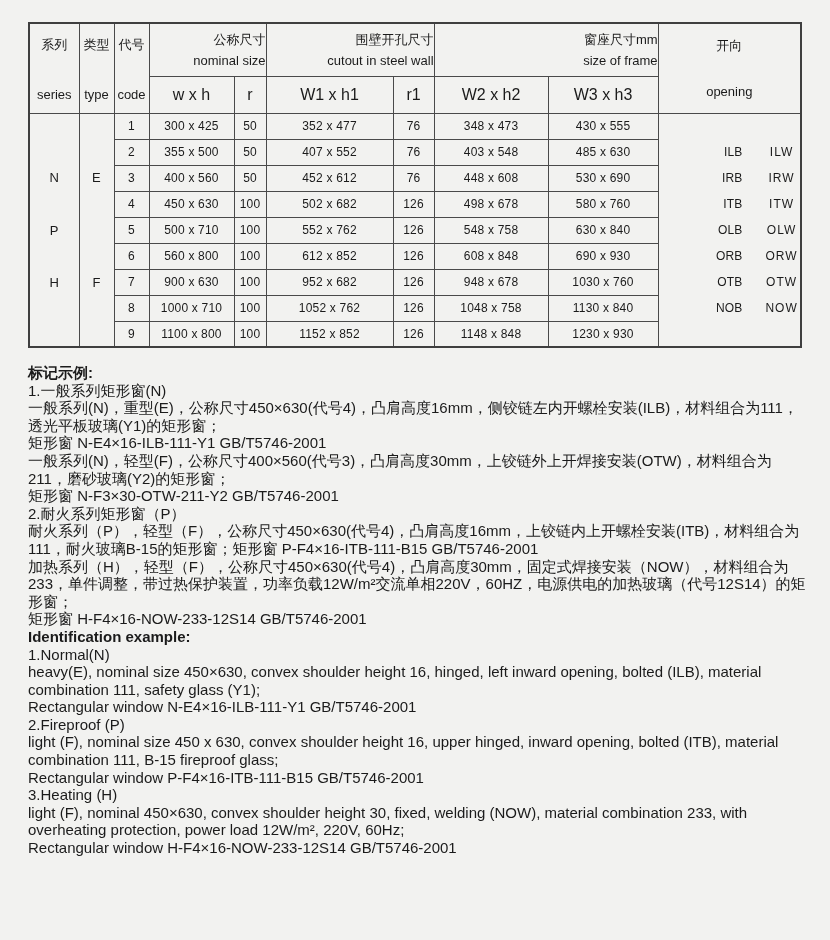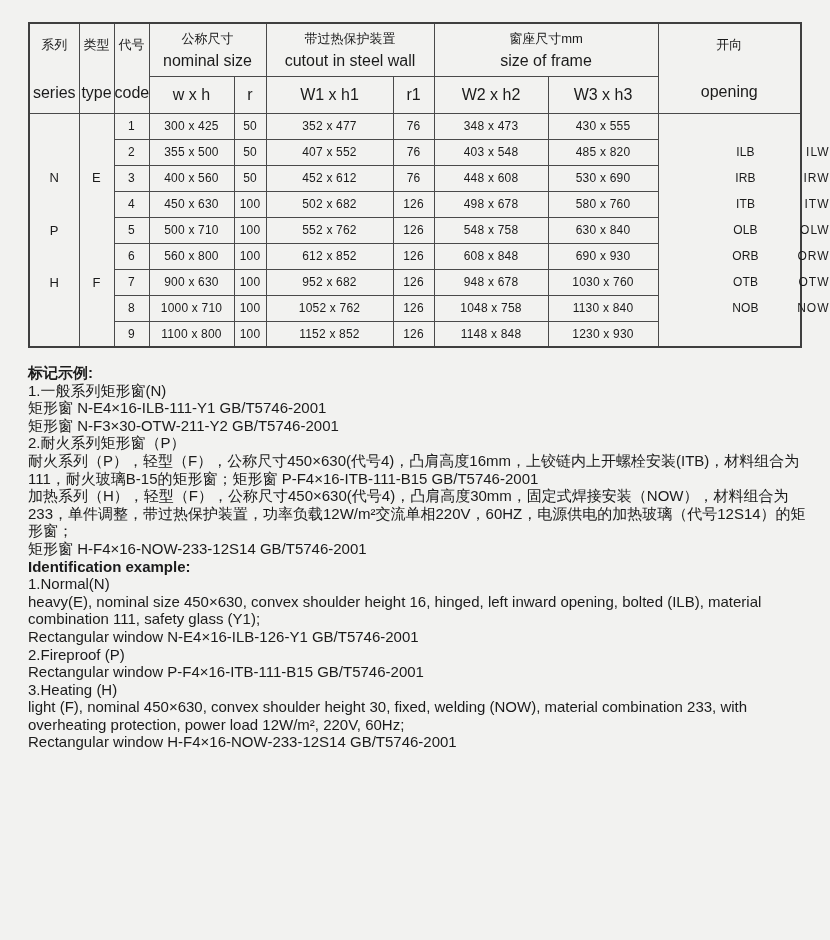--- a/index.html
+++ b/index.html
@@ -35,44 +35,44 @@
   table.spec { border: 2px solid #3f3f3f; padding-left: 16px; }
   tr.hdr-top th { height: 53px; }
   tr.hdr-sub th { height: 37px; font-size: 16px; }
   tr.body-row td { height: 26px; letter-spacing: 0.2px; }
 
   .two-line {
     display: flex; flex-direction: column;
     justify-content: space-between;
     height: 88px; padding: 12px 0 10px 0;
   }
-  .two-line.tight { justify-content: center; gap: 4px; height: auto; padding: 4px 0; }
+  .two-line.tight { justify-content: center; gap: 4px; height: auto; padding: 4px 0; text-align: right; }
   .two-line.opening-hdr { justify-content: center; gap: 29px; height: 88px; padding: 0; }
   .zh { font-size: 13px; }
-  .en { font-size: 16px; }
+  .en { font-size: 13px; }
 
   td.series-cell, td.type-cell { position: relative; }
   .float-letter {
     position: absolute; left: 0; right: 0;
     transform: translateY(-50%);
     text-align: center; font-size: 13px;
   }
   .pos-a { top: 27.5%; }
   .pos-b { top: 50%; }
   .pos-c { top: 72.5%; }
 
   td.opening-cell { vertical-align: middle; }
   .opening-stack {
     display: flex; flex-direction: column;
     justify-content: center; align-items: flex-start;
     height: 100%; padding-left: 32px;
   }
   .op-line { display: flex; height: 26px; align-items: center; }
-  .op-line span:first-child { width: 52px; text-align: center; margin-left: 29px; }
-  .op-line span:last-child { width: 58px; text-align: right; letter-spacing: 1px; }
+  .op-line span:first-child { width: 52px; text-align: right; }
+  .op-line span:last-child { width: 58px; text-align: center; letter-spacing: 1px; margin-left: 10px; }
 
   
   .notes {
     position: absolute;
     left: 28px; top: 364px;
     width: 778px;
     font-size: 15px;
     line-height: 17.6px;
   }
   .notes p { margin: 0; }
@@ -117,21 +117,21 @@
           </div>
         </th>
         <th colspan="2">
           <div class="two-line tight">
             <span class="zh">公称尺寸</span>
             <span class="en">nominal size</span>
           </div>
         </th>
         <th colspan="2">
           <div class="two-line tight">
-            <span class="zh">带过热保护装置</span>
+            <span class="zh">围壁开孔尺寸</span>
             <span class="en">cutout in steel wall</span>
           </div>
         </th>
         <th colspan="2">
           <div class="two-line tight">
             <span class="zh">窗座尺寸mm</span>
             <span class="en">size of frame</span>
           </div>
         </th>
         <th rowspan="2">
@@ -201,21 +201,21 @@
           </div>
         </td>
       </tr>
       <tr class="body-row">
         <td>2</td>
         <td>355 x 500</td>
         <td>50</td>
         <td>407 x 552</td>
         <td>76</td>
         <td>403 x 548</td>
-        <td>485 x 820</td>
+        <td>485 x 630</td>
       </tr>
       <tr class="body-row">
         <td>3</td>
         <td>400 x 560</td>
         <td>50</td>
         <td>452 x 612</td>
         <td>76</td>
         <td>448 x 608</td>
         <td>530 x 690</td>
       </tr>
@@ -272,30 +272,33 @@
         <td>126</td>
         <td>1148 x 848</td>
         <td>1230 x 930</td>
       </tr>
     </tbody>
   </table>
 
   <div class="notes">
     <p class="strong">标记示例:</p>
     <p>1.一般系列矩形窗(N)</p>
+    <p>一般系列(N)，重型(E)，公称尺寸450×630(代号4)，凸肩高度16mm，侧铰链左内开螺栓安装(ILB)，材料组合为111，透光平板玻璃(Y1)的矩形窗；</p>
     <p>矩形窗 N-E4×16-ILB-111-Y1 GB/T5746-2001</p>
+    <p>一般系列(N)，轻型(F)，公称尺寸400×560(代号3)，凸肩高度30mm，上铰链外上开焊接安装(OTW)，材料组合为211，磨砂玻璃(Y2)的矩形窗；</p>
     <p>矩形窗 N-F3×30-OTW-211-Y2 GB/T5746-2001</p>
     <p>2.耐火系列矩形窗（P）</p>
     <p>耐火系列（P），轻型（F），公称尺寸450×630(代号4)，凸肩高度16mm，上铰链内上开螺栓安装(ITB)，材料组合为111，耐火玻璃B-15的矩形窗；矩形窗 P-F4×16-ITB-111-B15 GB/T5746-2001</p>
     <p>加热系列（H），轻型（F），公称尺寸450×630(代号4)，凸肩高度30mm，固定式焊接安装（NOW），材料组合为233，单件调整，带过热保护装置，功率负载12W/m²交流单相220V，60HZ，电源供电的加热玻璃（代号12S14）的矩形窗；</p>
     <p>矩形窗 H-F4×16-NOW-233-12S14 GB/T5746-2001</p>
     <p class="strong">Identification example:</p>
     <p>1.Normal(N)</p>
     <p>heavy(E), nominal size 450×630, convex shoulder height 16, hinged, left inward opening, bolted (ILB), material combination 111, safety glass (Y1);</p>
-    <p>Rectangular window  N-E4×16-ILB-126-Y1  GB/T5746-2001</p>
+    <p>Rectangular window  N-E4×16-ILB-111-Y1  GB/T5746-2001</p>
     <p>2.Fireproof (P)</p>
+    <p>light (F), nominal size 450 x 630, convex shoulder height 16, upper hinged, inward opening, bolted (ITB), material combination 111, B-15 fireproof glass;</p>
     <p>Rectangular window  P-F4×16-ITB-111-B15  GB/T5746-2001</p>
     <p>3.Heating (H)</p>
     <p>light (F), nominal 450×630, convex shoulder height 30, fixed, welding (NOW), material combination 233, with overheating protection, power load 12W/m², 220V, 60Hz;</p>
     <p>Rectangular window  H-F4×16-NOW-233-12S14  GB/T5746-2001</p>
   </div>
 
 </div>
 
 </body></html>

